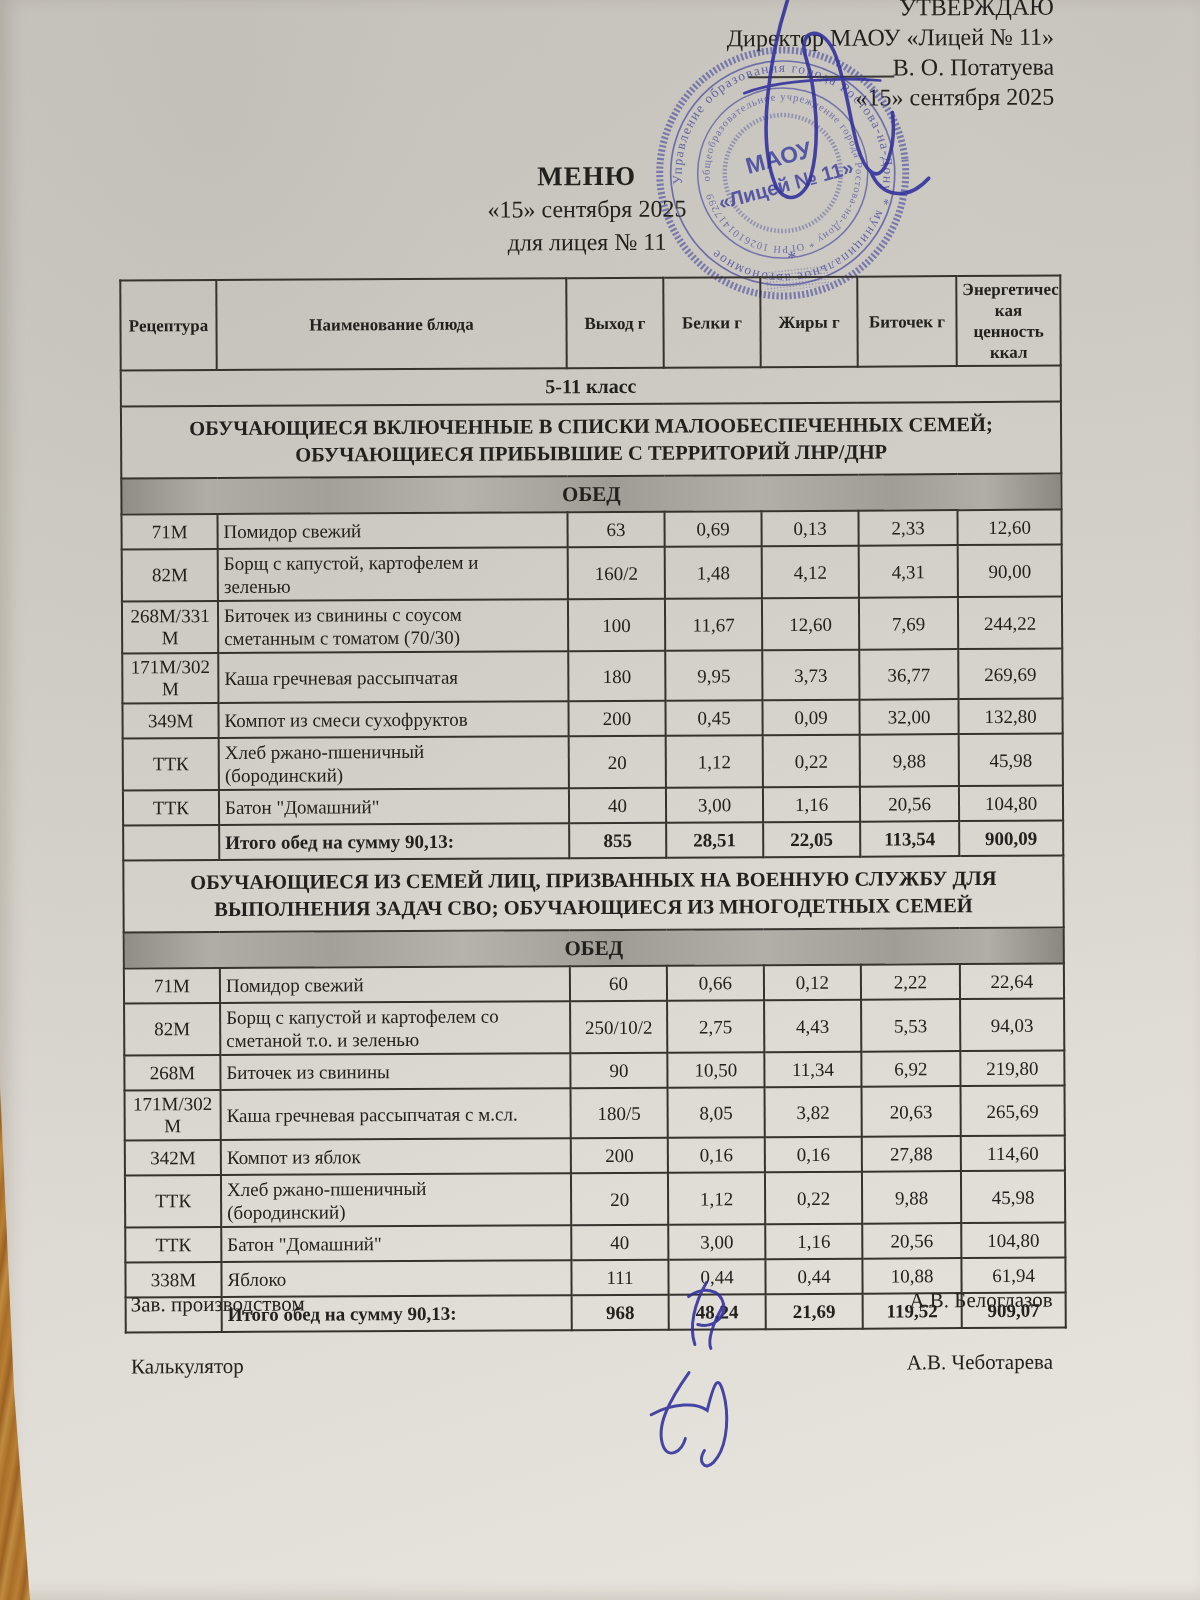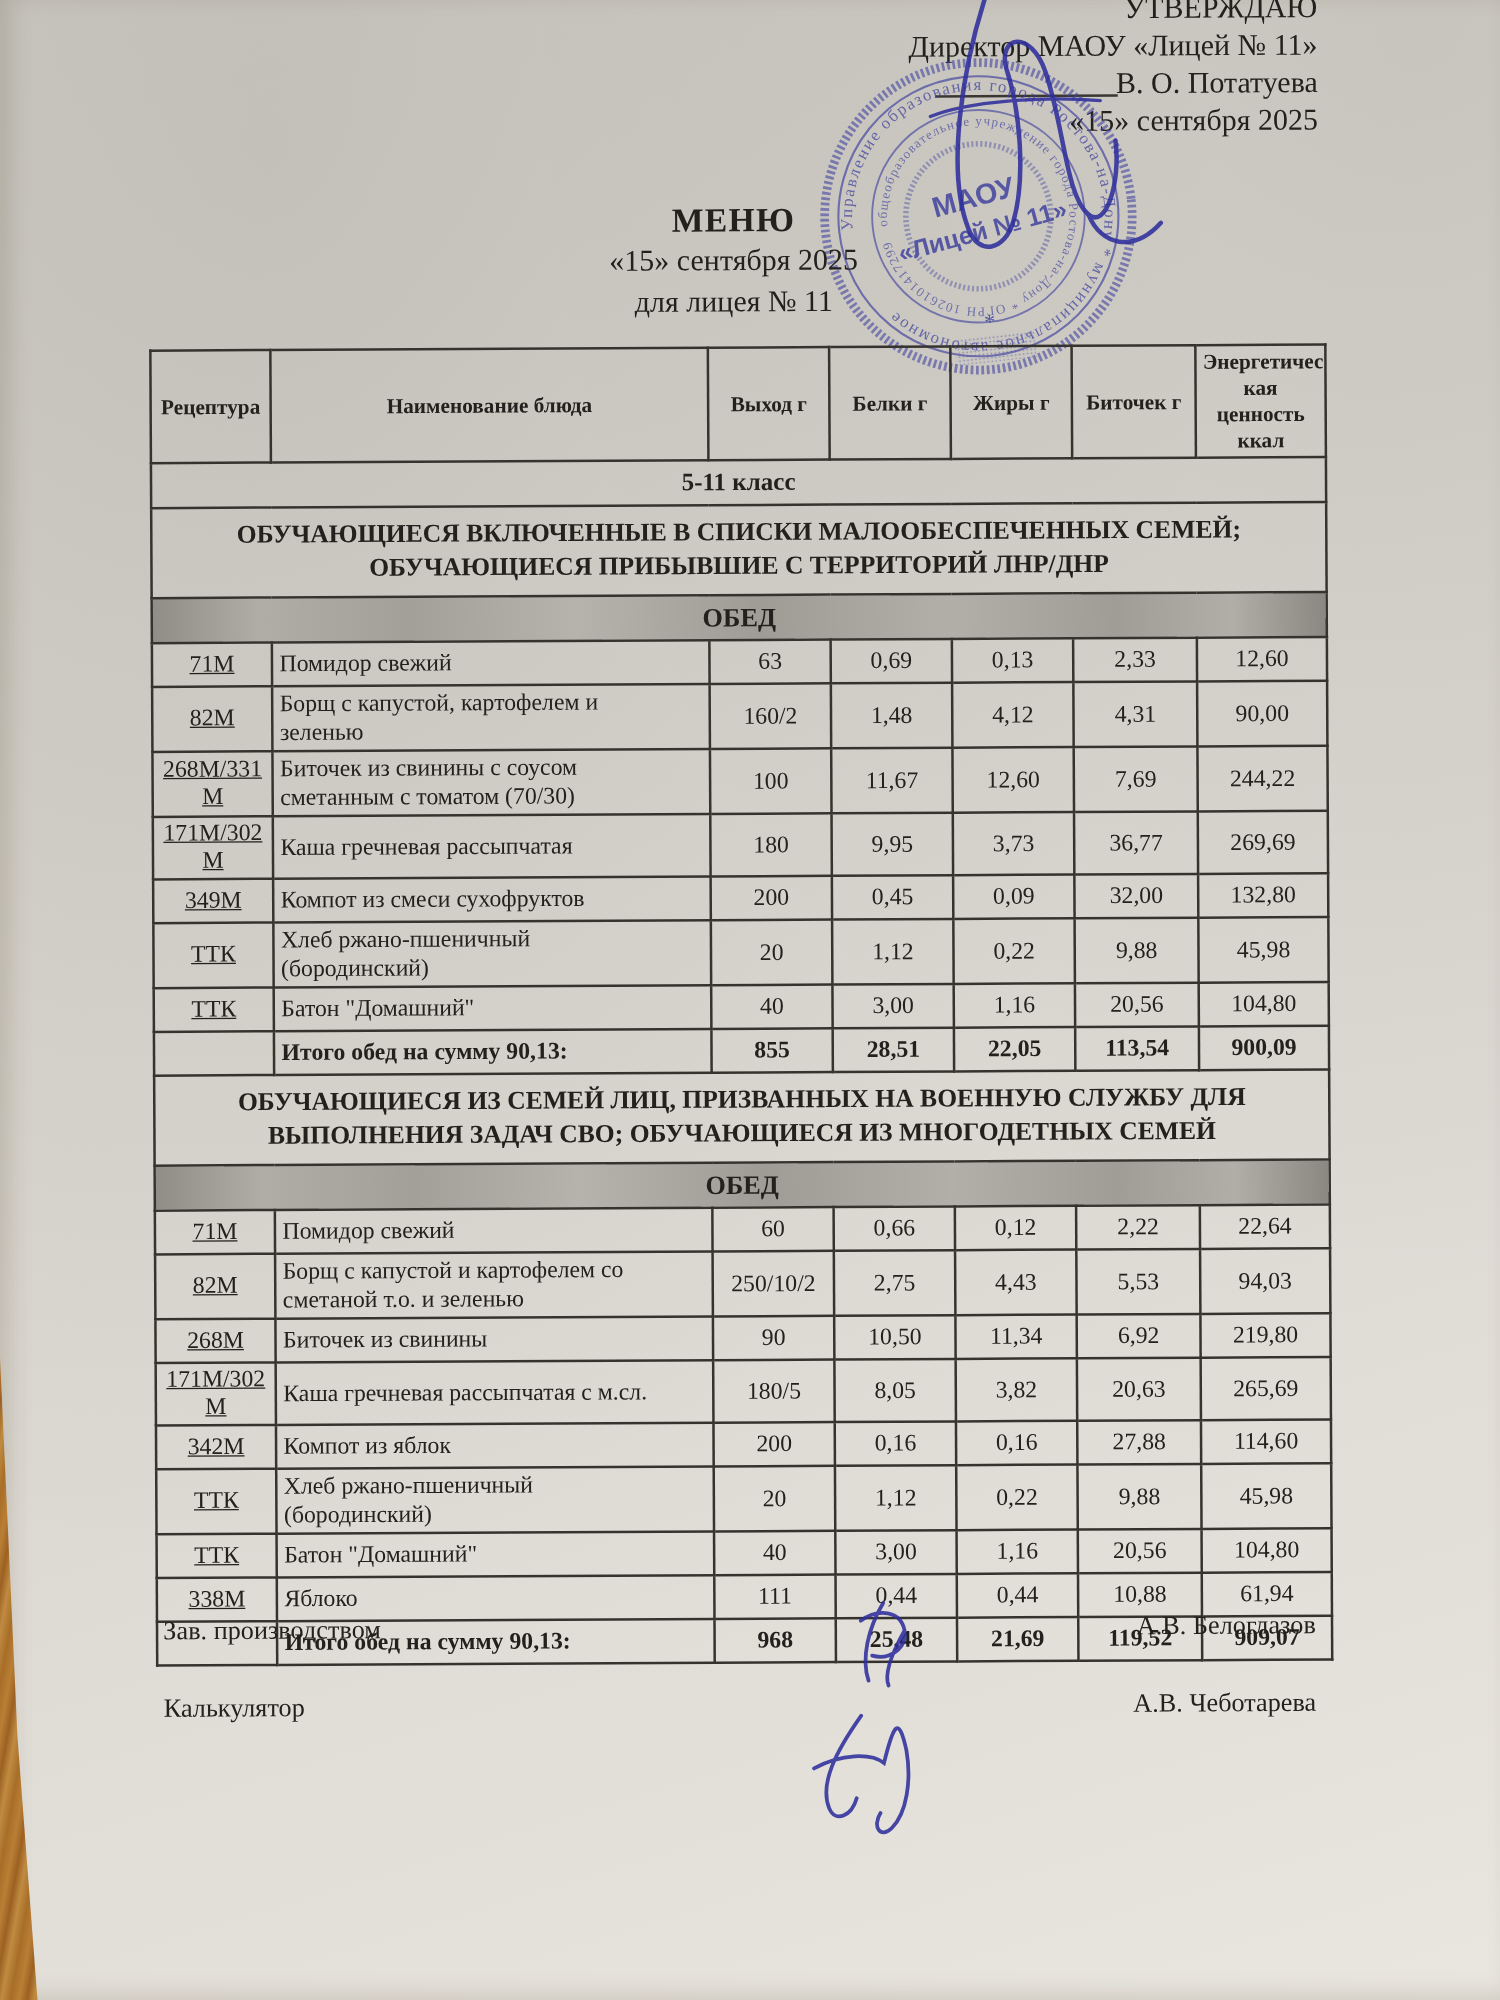--- a/index.html
+++ b/index.html
@@ -43,21 +43,21 @@
     border-collapse:collapse;table-layout:fixed;
     font-size:19px;
   }
   table.menu td,table.menu th{
     border:2px solid #36332e;vertical-align:middle;padding:2px 5px;
     overflow:hidden;
   }
   th{font-weight:bold;font-size:17px;line-height:21px;height:66px;text-align:center;padding:2px 3px;}
   td{text-align:center;height:29px;line-height:23px;}
   td.col-name{text-align:left;padding-left:8px;white-space:pre-line;}
-  td.col-rec{word-break:break-all;line-height:22px;text-decoration:underline;}
+  td.col-rec{word-break:break-all;line-height:22px;}
   tr.class-row td{font-weight:bold;font-size:20px;height:30px;}
   tr.section-row td{font-weight:bold;font-size:20.5px;line-height:27px;height:62px;padding:4px 12px;}
   tr.meal-row td{
     font-weight:bold;font-size:21px;height:30px;
     background:linear-gradient(90deg,#908d87 0%,#b0ada7 9%,#a3a09a 22%,#b6b3ad 36%,#9f9c96 52%,#b2afa9 68%,#a09d97 82%,#b1aea8 92%,#8b8882 100%);
   }
   tr.total-row td{font-weight:bold;}
   tr.total-row td.col-name{white-space:nowrap;}
 
   
@@ -305,21 +305,21 @@
         <td>111</td>
         <td>0,44</td>
         <td>0,44</td>
         <td>10,88</td>
         <td>61,94</td>
       </tr>
       <tr class="total-row">
         <td></td>
         <td class="col-name">Итого обед на сумму 90,13:</td>
         <td>968</td>
-        <td>25,48</td>
+        <td>48,24</td>
         <td>21,69</td>
         <td>119,52</td>
         <td>909,07</td>
       </tr>
     </tbody>
   </table>
 
   <div class="footer-line fl1">
     <span>Зав. производством</span>
     <span>А.В. Белоглазов</span>

